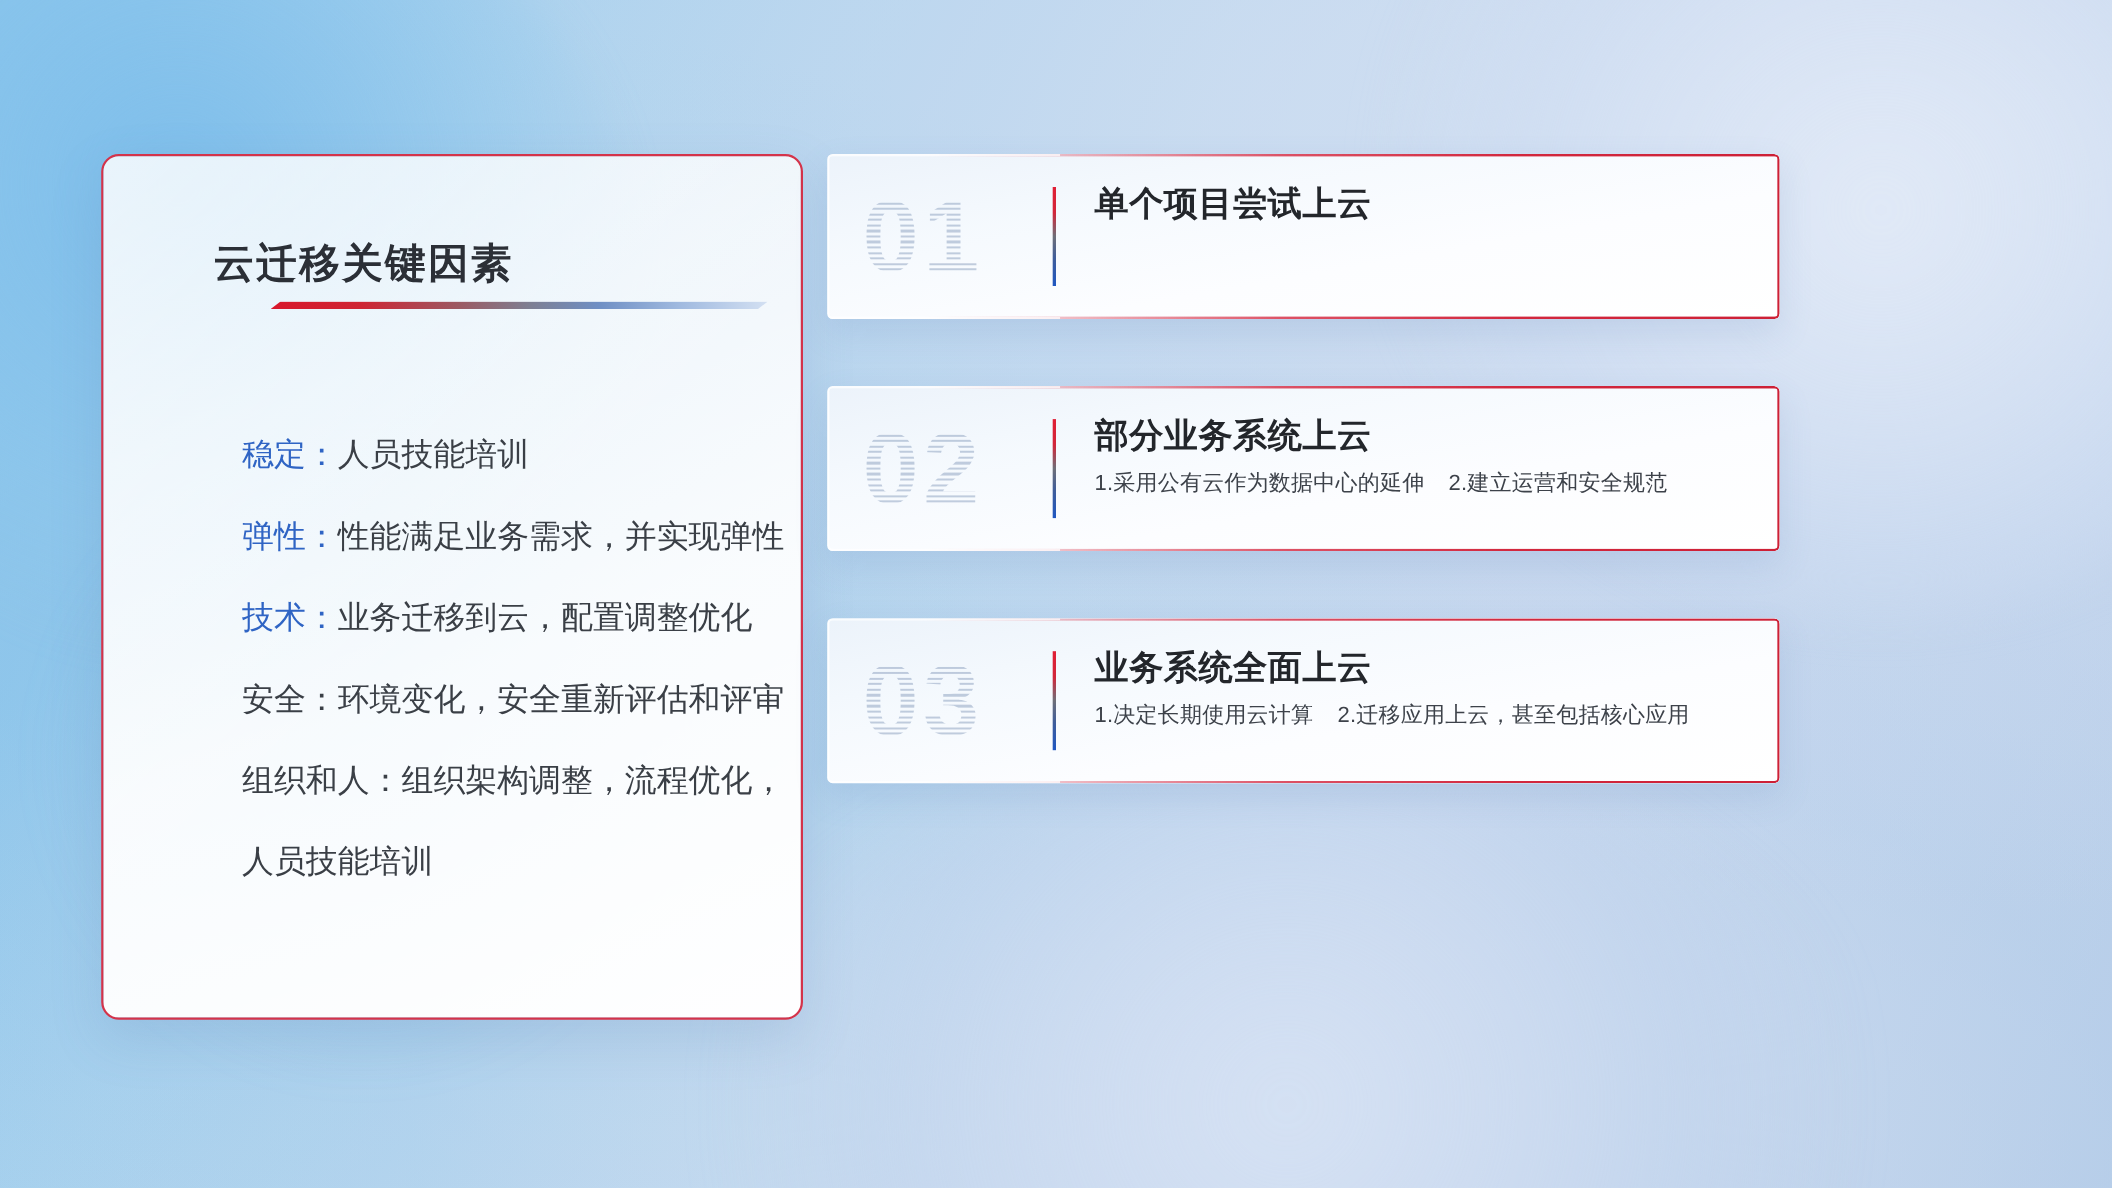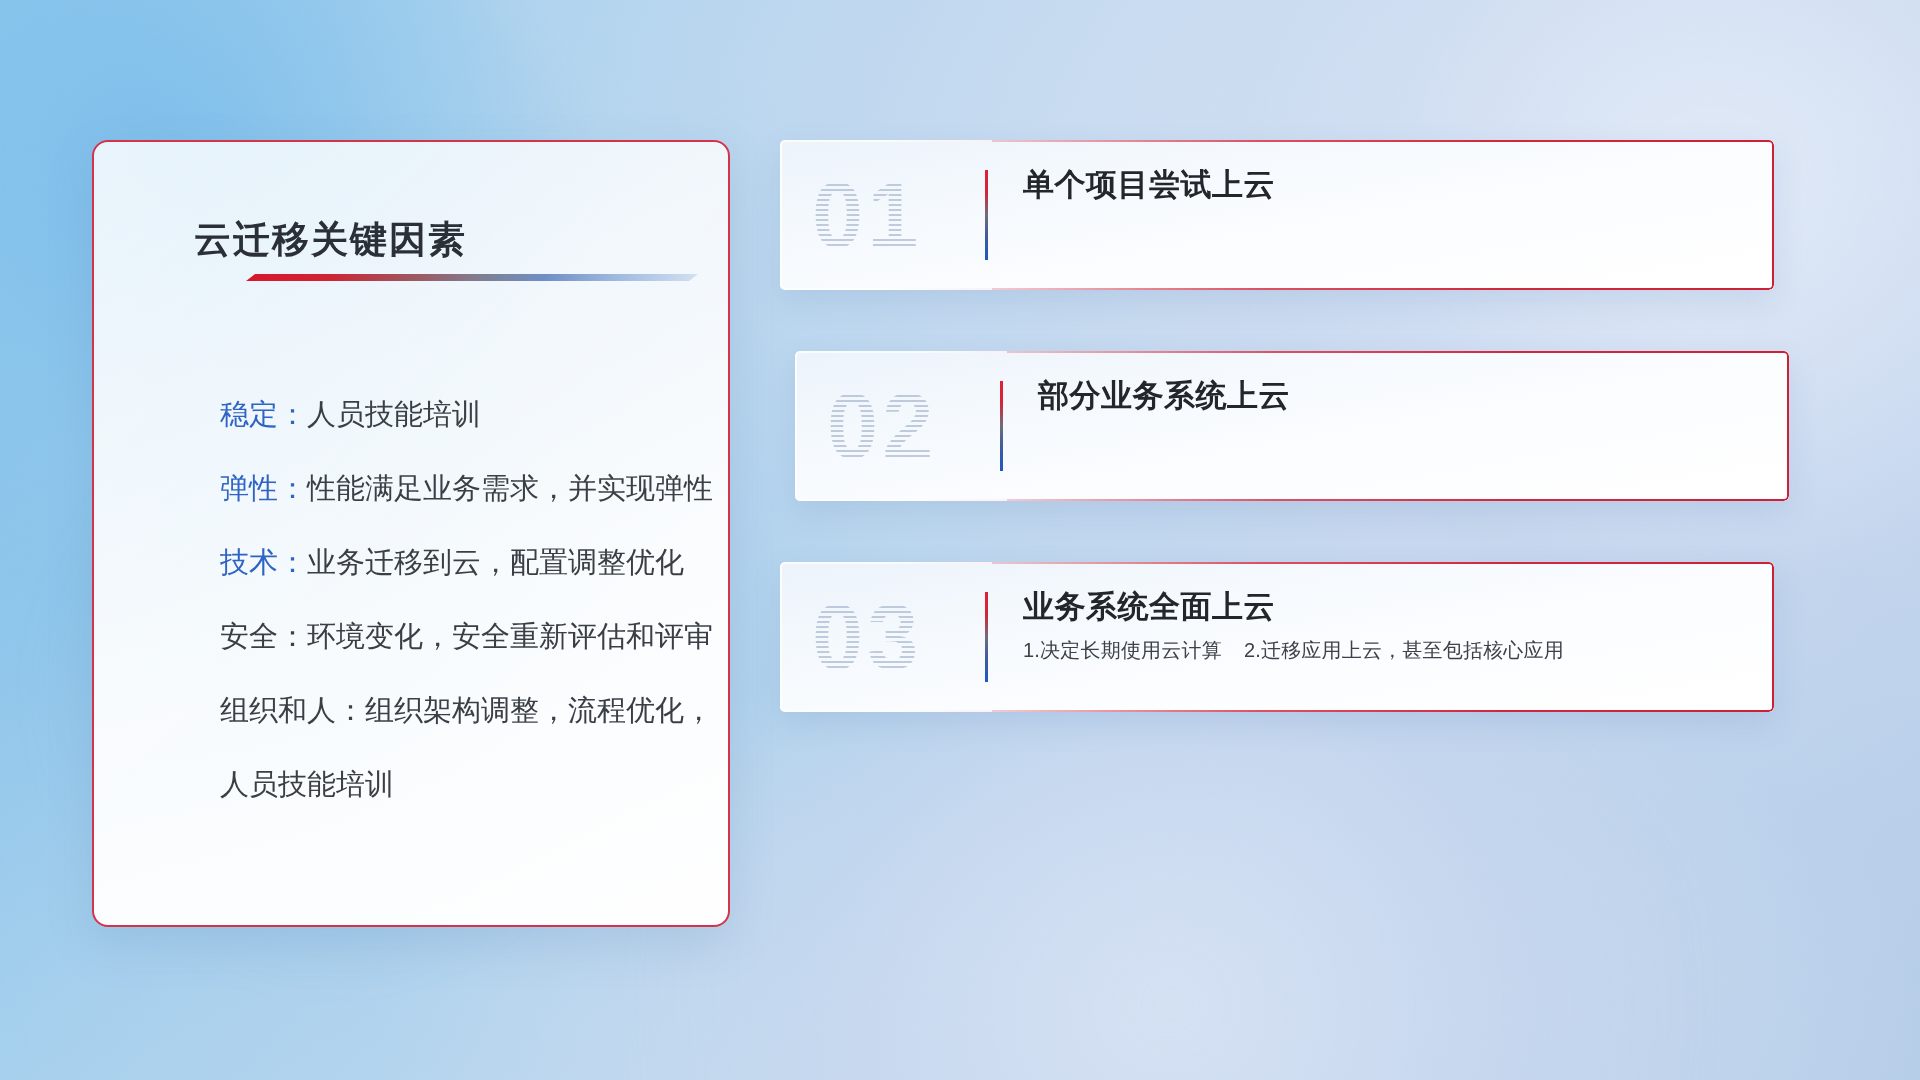--- a/index.html
+++ b/index.html
@@ -132,22 +132,22 @@
   .factor-key {
     color: #2f64c4;
   }
   .factor-key.plain {
     color: #3a3f46;
   }
 
   
   .step-card {
     position: absolute;
-    left: 780px;
-    width: 994px;
+    left: 752px;
+    width: 866px;
     height: 150px;
     border-radius: 5px;
     background: linear-gradient(170deg,
         rgba(238,244,251,0.96) 0%,
         rgba(246,250,254,0.98) 30%,
         rgba(252,253,255,1) 62%,
         rgba(255,255,255,1) 100%);
     box-shadow: 0 12px 30px rgba(92,132,184,0.16);
     overflow: hidden;
   }
@@ -178,21 +178,21 @@
     left: 0; top: 0; bottom: 0;
     width: 210px;
     border-left: 2px solid rgba(255,255,255,0.9);
     border-top: 2px solid rgba(255,255,255,0.75);
     border-bottom: 2px solid rgba(255,255,255,0.75);
     border-radius: 5px 0 0 5px;
     pointer-events: none;
   }
 
   .card-1 { top: 140px; }
-  .card-2 { top: 351px; margin-left: 15px; }
+  .card-2 { top: 351px; }
   .card-3 { top: 562px; }
   .card-4 { top: 773px; }
 
   .step-number {
     position: absolute;
     left: 32px;
     top: 50%;
     transform: translateY(-50%);
     font-size: 92px;
     font-weight: 700;
@@ -292,20 +292,23 @@
     <div class="step-body">
       <div class="step-title">单个项目尝试上云</div>
     </div>
   </section>
 
   <section class="step-card card-2">
     <div class="step-number">02</div>
     <div class="step-divider"></div>
     <div class="step-body">
       <div class="step-title">部分业务系统上云</div>
+      <div class="step-desc">
+        <span>1.采用公有云作为数据中心的延伸</span><span class="gap"></span><span>2.建立运营和安全规范</span>
+      </div>
     </div>
   </section>
 
   <section class="step-card card-3">
     <div class="step-number">03</div>
     <div class="step-divider"></div>
     <div class="step-body">
       <div class="step-title">业务系统全面上云</div>
       <div class="step-desc">
         <span>1.决定长期使用云计算</span><span class="gap"></span><span>2.迁移应用上云，甚至包括核心应用</span>

